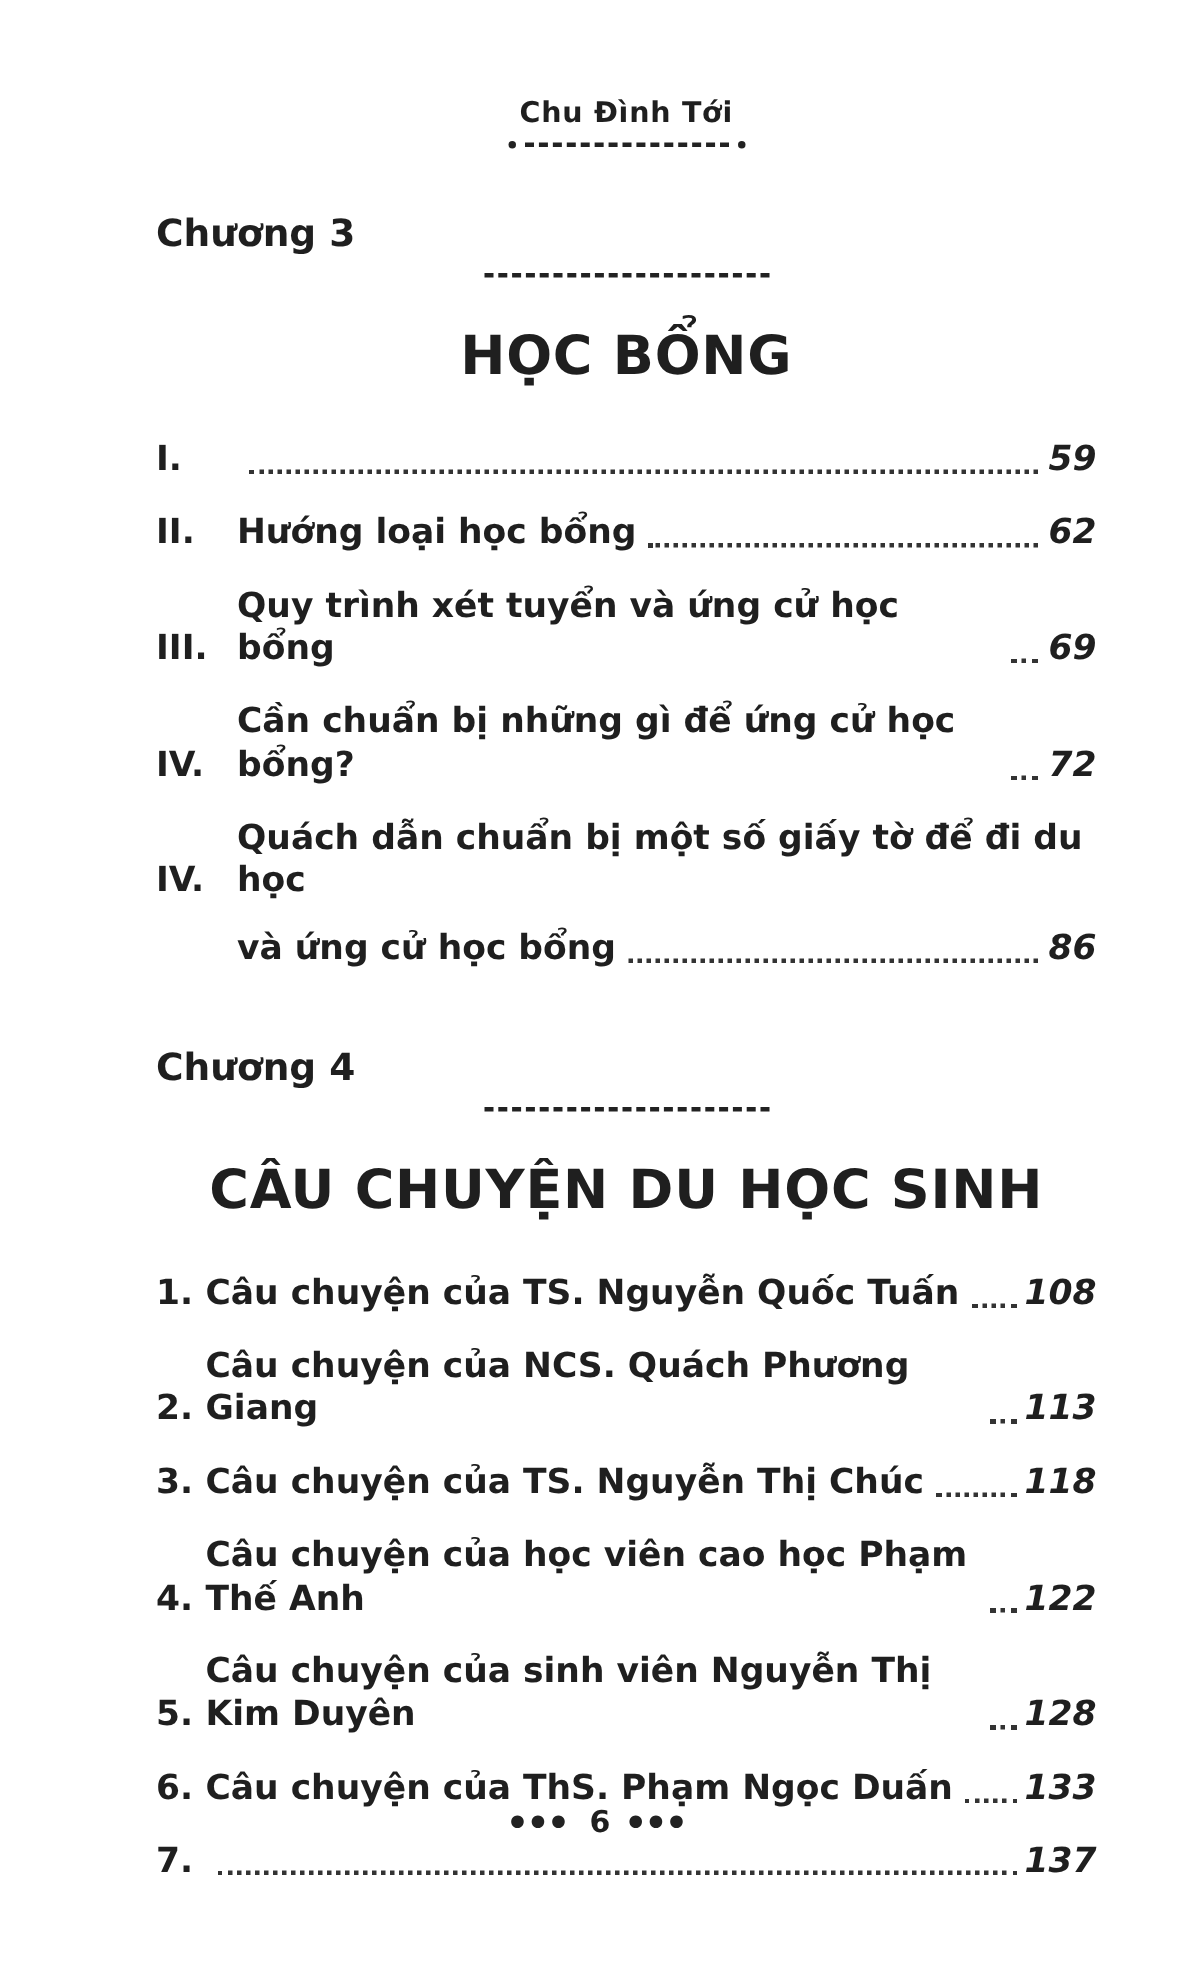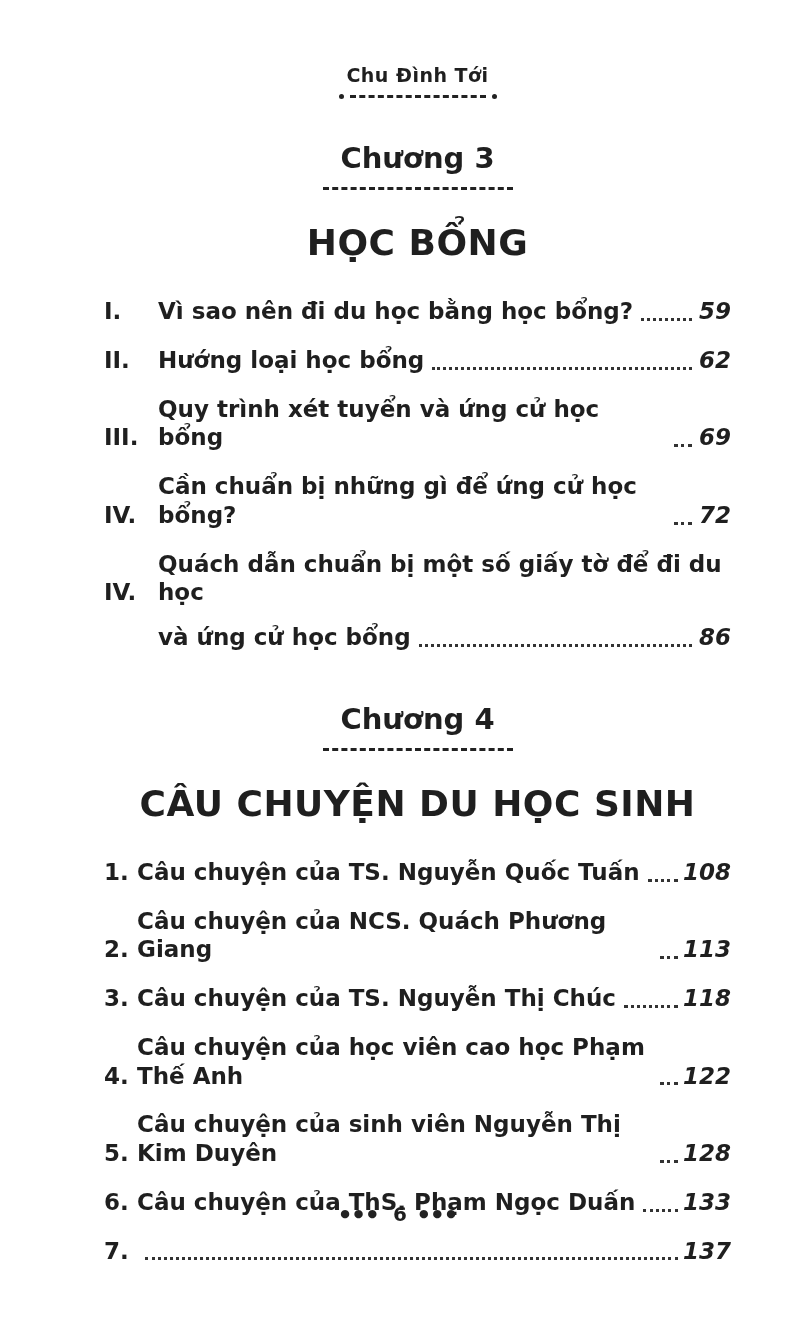--- a/index.html
+++ b/index.html
@@ -23,22 +23,22 @@
     width:158px;
     margin:8px auto 0;
     display:flex;
     align-items:center;
     gap:6px;
   }
   .head-rule .dot { width:5px; height:5px; border-radius:50%; background:#222; }
   .head-rule .dash { flex:1; height:0; border-bottom:3px dashed #222; }
 
   .chapter-label {
-    text-align:center;
-    font-size:29px;
+    text-align:left;
+    font-size:25px;
     font-weight:bold;
     margin-top:42px;
   }
   .chapter-rule {
     width:190px;
     margin:12px auto 0;
     border-bottom:3px dashed #222;
   }
   .chapter-title {
     text-align:center;
@@ -97,21 +97,20 @@
   </div>
 
   <div class="chapter-label">Chương 3</div>
   <div class="chapter-rule"></div>
   <div class="chapter-title">HỌC BỔNG</div>
 
   <div class="toc ch3">
 
     <div class="toc-row">
       <span class="toc-num">I.</span>
-      <span class="toc-title">Vì sao nên đi du học bằng học bổng?</span>
       <span class="leader"></span>
       <span class="toc-page">59</span>
     </div>
 
     <div class="toc-row">
       <span class="toc-num">II.</span>
       <span class="toc-title">Hướng loại học bổng</span>
       <span class="leader"></span>
       <span class="toc-page">62</span>
     </div>

